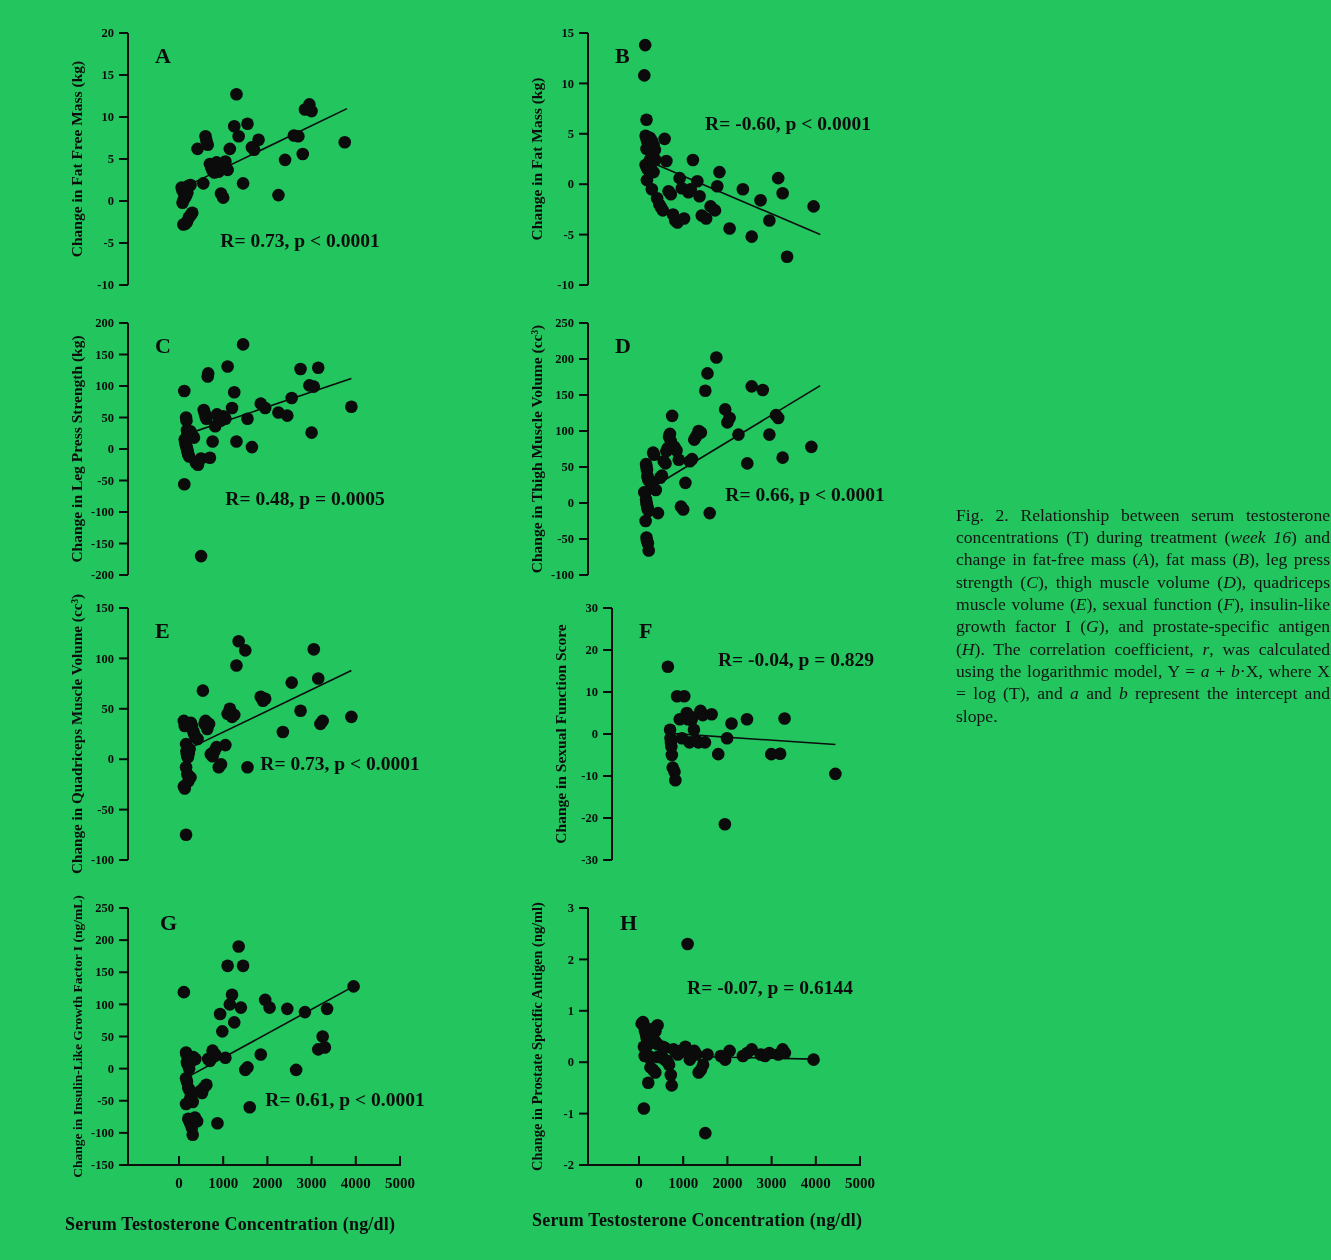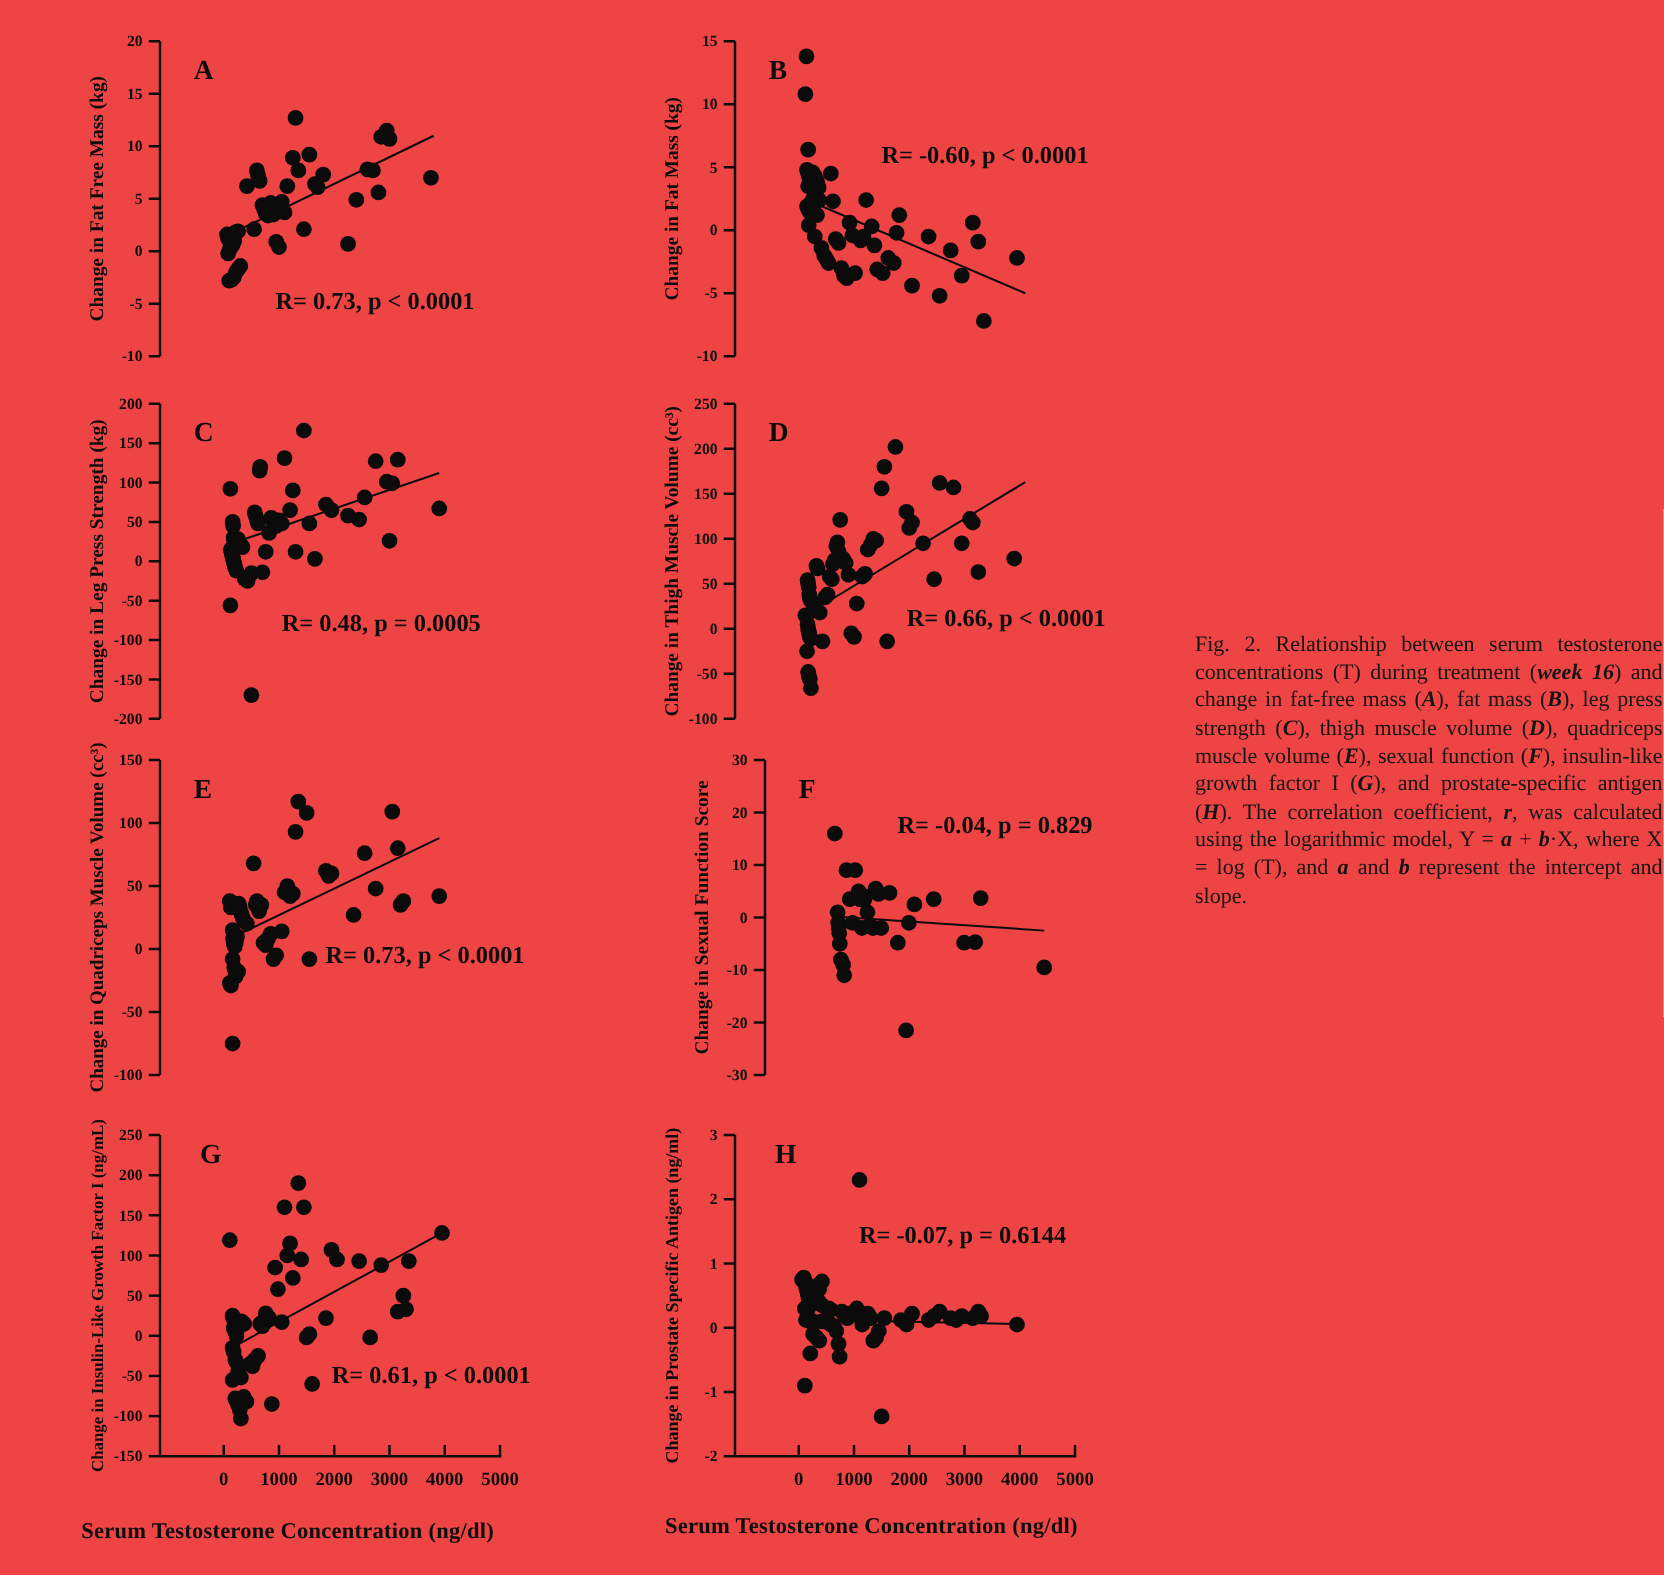--- a/index.html
+++ b/index.html
@@ -1,24 +1,24 @@
 <!DOCTYPE html>
 <html><head>
 <meta charset="utf-8">
 <style>
   html,body{margin:0;padding:0;background:#ffffff;}
-  .page{position:relative;width:1331px;height:1260px;background:#ef4444;overflow:hidden;
+  .page{position:relative;width:1331px;height:1260px;background:#22c55e;overflow:hidden;
         font-family:"Liberation Serif","DejaVu Serif",serif;color:#0d0d0d;}
   .panel{position:absolute;}
   svg text{font-family:"Liberation Serif","DejaVu Serif",serif;font-weight:bold;fill:#0d0d0d;}
   .xtitle{position:absolute;width:440px;text-align:left;font-weight:bold;font-size:18px;
           letter-spacing:.2px;color:#0d0d0d;}
   .caption{position:absolute;left:956px;top:486px;width:374px;font-size:17.6px;line-height:1.27;
            text-align:justify;color:#141414;}
-  .caption i{font-style:italic;font-weight:bold;}
+  .caption i{font-style:italic;}
 </style>
 </head>
 <body>
 
 <div class="page">
   <div class="panel" style="left:60px;top:15px"><svg width="420" height="290" viewBox="0 0 420 290">
         <line x1="68" y1="18" x2="68" y2="270" stroke="#0d0d0d" stroke-width="2"></line>
         <line x1="59" y1="18" x2="68" y2="18" stroke="#0d0d0d" stroke-width="2"></line>
         <text x="54" y="22.2" text-anchor="end" font-size="12.5">20</text>
         <line x1="59" y1="60" x2="68" y2="60" stroke="#0d0d0d" stroke-width="2"></line>

